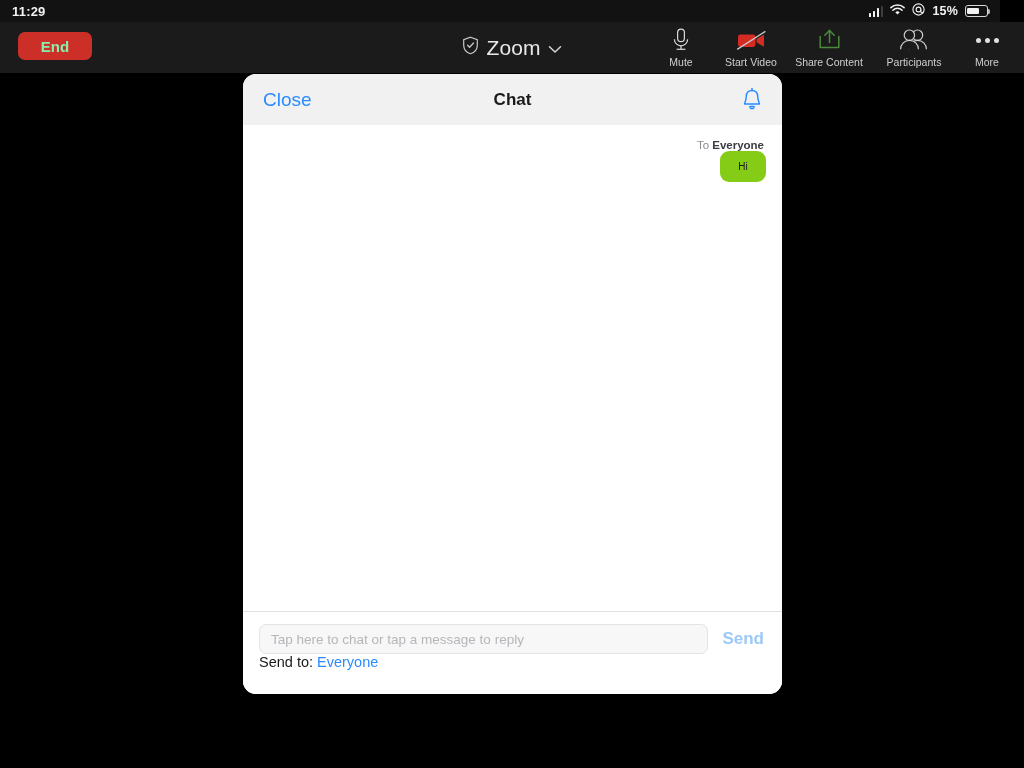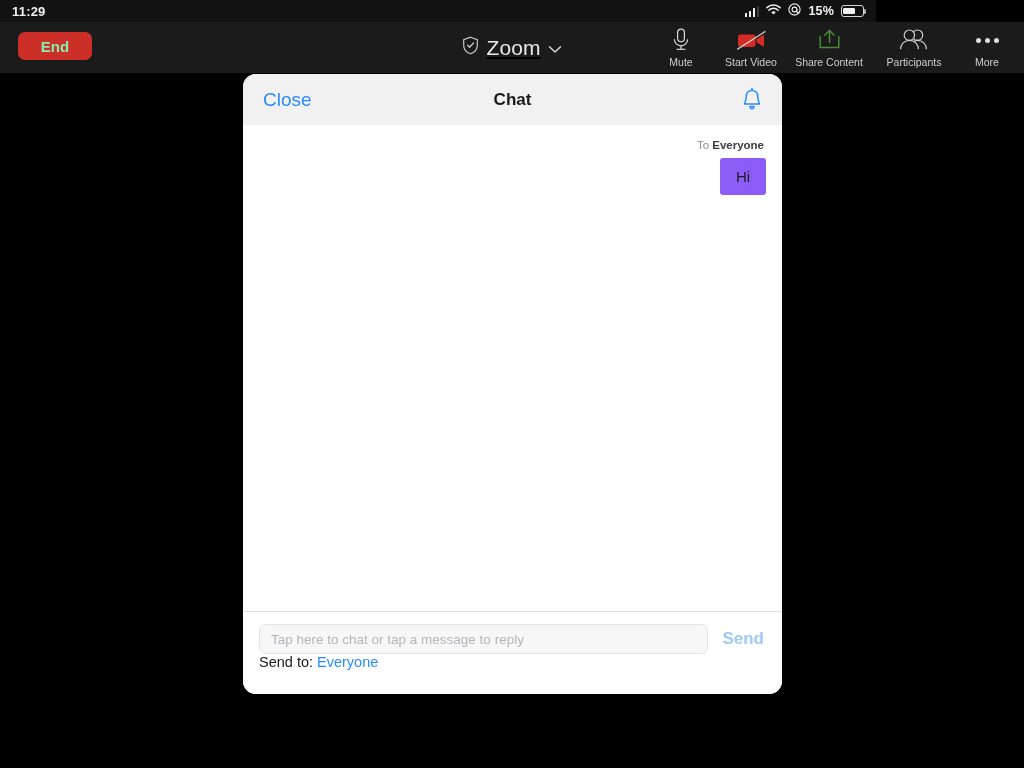--- a/index.html
+++ b/index.html
@@ -6,21 +6,21 @@
   html, body {
     width:1024px; height:768px;
     background:#000;
     font-family:"Liberation Sans", sans-serif;
     overflow:hidden;
   }
   #screen { position:relative; width:1024px; height:768px; background:#000; }
 
   
   #status-bar {
-    position:absolute; top:0; left:0; width:876px; height:22px;
+    position:absolute; top:0; left:0; width:1000px; height:22px;
     background:#121212; color:#fff;
     display:flex; align-items:center; justify-content:space-between;
     padding:0 12px;
   }
   #status-time { font-size:13px; font-weight:bold; letter-spacing:.2px; color:#f2f2f2; }
   #status-right { display:flex; align-items:center; gap:7px; }
   .sig-bars { display:flex; align-items:flex-end; gap:1.5px; height:11px; }
   .sig-bars i { display:block; width:2.5px; background:#f2f2f2; border-radius:.5px; }
   .sig-bars i:nth-child(1){ height:4px; }
   .sig-bars i:nth-child(2){ height:6px; }
@@ -47,21 +47,20 @@
     width:74px; height:28px; border-radius:7px;
     background:#cc2f28; color:#86efac;
     font-size:15px; font-weight:bold;
     display:flex; align-items:center; justify-content:center;
     cursor:pointer;
   }
   #meeting-title {
     position:absolute; left:0; top:0; width:1024px; height:51px;
     display:flex; align-items:center; justify-content:center; gap:7px;
     cursor:pointer;
-    text-decoration:underline;
   }
   #meeting-title .shield { display:block; }
   #meeting-title .label { font-size:21px; color:#e8e8e8; letter-spacing:.1px; }
   #meeting-title .chev { display:block; margin-top:3px; }
 
   #toolbar {
     position:absolute; right:6px; top:0; height:51px;
     display:flex; align-items:flex-end;
   }
   .tool {
@@ -97,26 +96,26 @@
     width:100%; text-align:center; font-size:17px; font-weight:bold; color:#1a1a1a;
   }
   #chat-bell { position:absolute; right:18px; top:13px; cursor:pointer; }
 
   #chat-body {
     flex:1 1 auto; background:#fff;
     padding:14px 16px 0 16px;
     display:flex; flex-direction:column; align-items:flex-end;
     overflow:hidden;
   }
-  .msg-meta { font-size:11.5px; color:#8e8e93; margin-right:2px; margin-bottom:7px; }
+  .msg-meta { font-size:11.5px; color:#8e8e93; margin-right:2px; }
   .msg-meta b { color:#3c3c43; font-weight:bold; }
   .bubble {
-    background:#8b5cf6; border-radius:3px;
+    background:#84cc16; border-radius:9px;
     padding:10px 14px; min-width:46px;
-    font-size:15px; color:#1c1c1e; text-align:center;
+    font-size:10px; color:#1c1c1e; text-align:center;
     cursor:pointer;
   }
 
   #chat-footer {
     flex:0 0 auto; border-top:1px solid #e0e0e0;
     padding:12px 16px 14px 16px; background:#fff;
   }
   #send-to-row { font-size:14.5px; color:#1a1a1a; margin-bottom:10px; }
   #send-to-row .target { color:#2b8cff; cursor:pointer; }
   #input-row { display:flex; align-items:center; gap:14px; }

